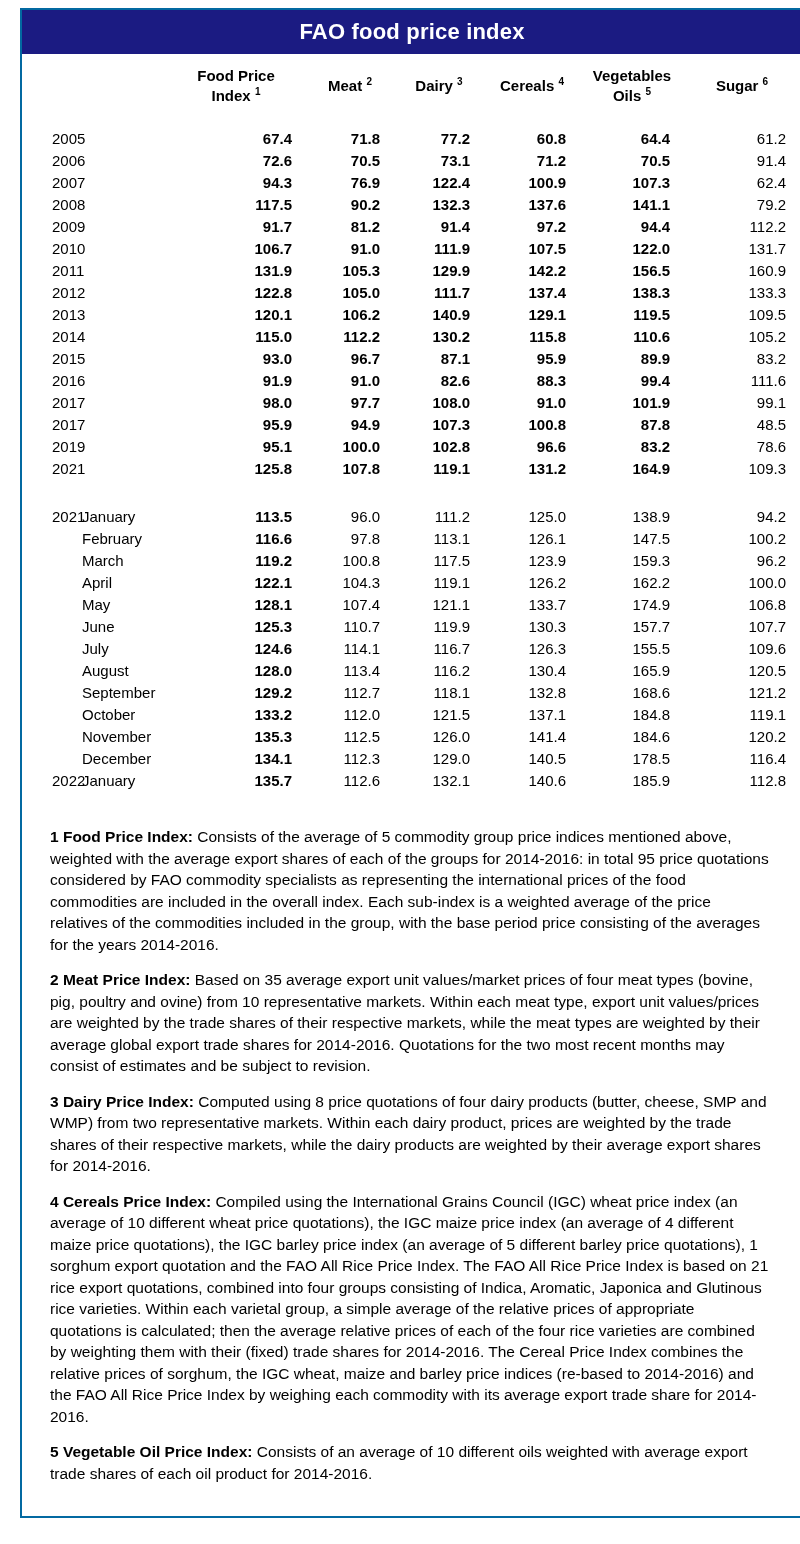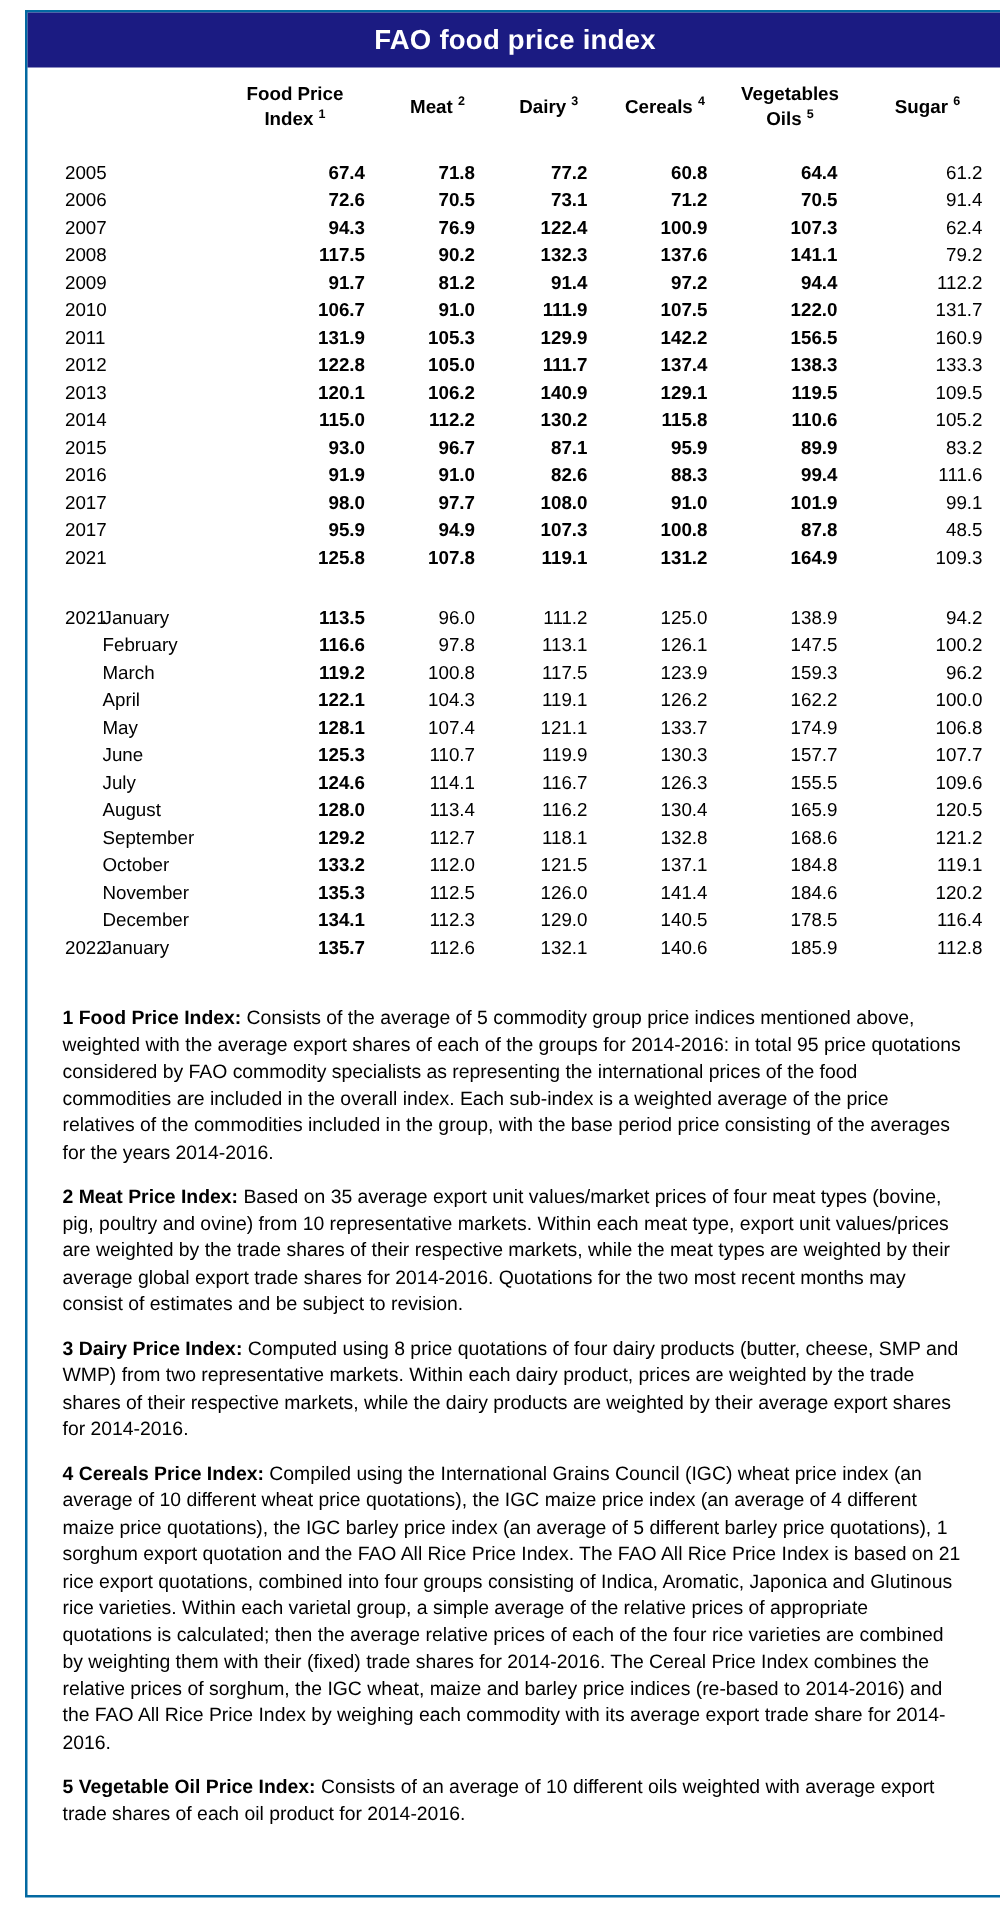--- a/index.html
+++ b/index.html
@@ -272,20 +272,30 @@
             <td class="c-year">2017</td>
             <td class="c-month"></td>
             <td class="c-num bold">95.9</td>
             <td class="c-num bold">94.9</td>
             <td class="c-num bold">107.3</td>
             <td class="c-num bold">100.8</td>
             <td class="c-num bold">87.8</td>
             <td class="c-num">48.5</td>
           </tr>
           <tr>
+            <td class="c-year">2019</td>
+            <td class="c-month"></td>
+            <td class="c-num bold">95.1</td>
+            <td class="c-num bold">100.0</td>
+            <td class="c-num bold">102.8</td>
+            <td class="c-num bold">96.6</td>
+            <td class="c-num bold">83.2</td>
+            <td class="c-num">78.6</td>
+          </tr>
+          <tr>
             <td class="c-year">2021</td>
             <td class="c-month"></td>
             <td class="c-num bold">125.8</td>
             <td class="c-num bold">107.8</td>
             <td class="c-num bold">119.1</td>
             <td class="c-num bold">131.2</td>
             <td class="c-num bold">164.9</td>
             <td class="c-num">109.3</td>
           </tr>
           <tr class="gap-row">

